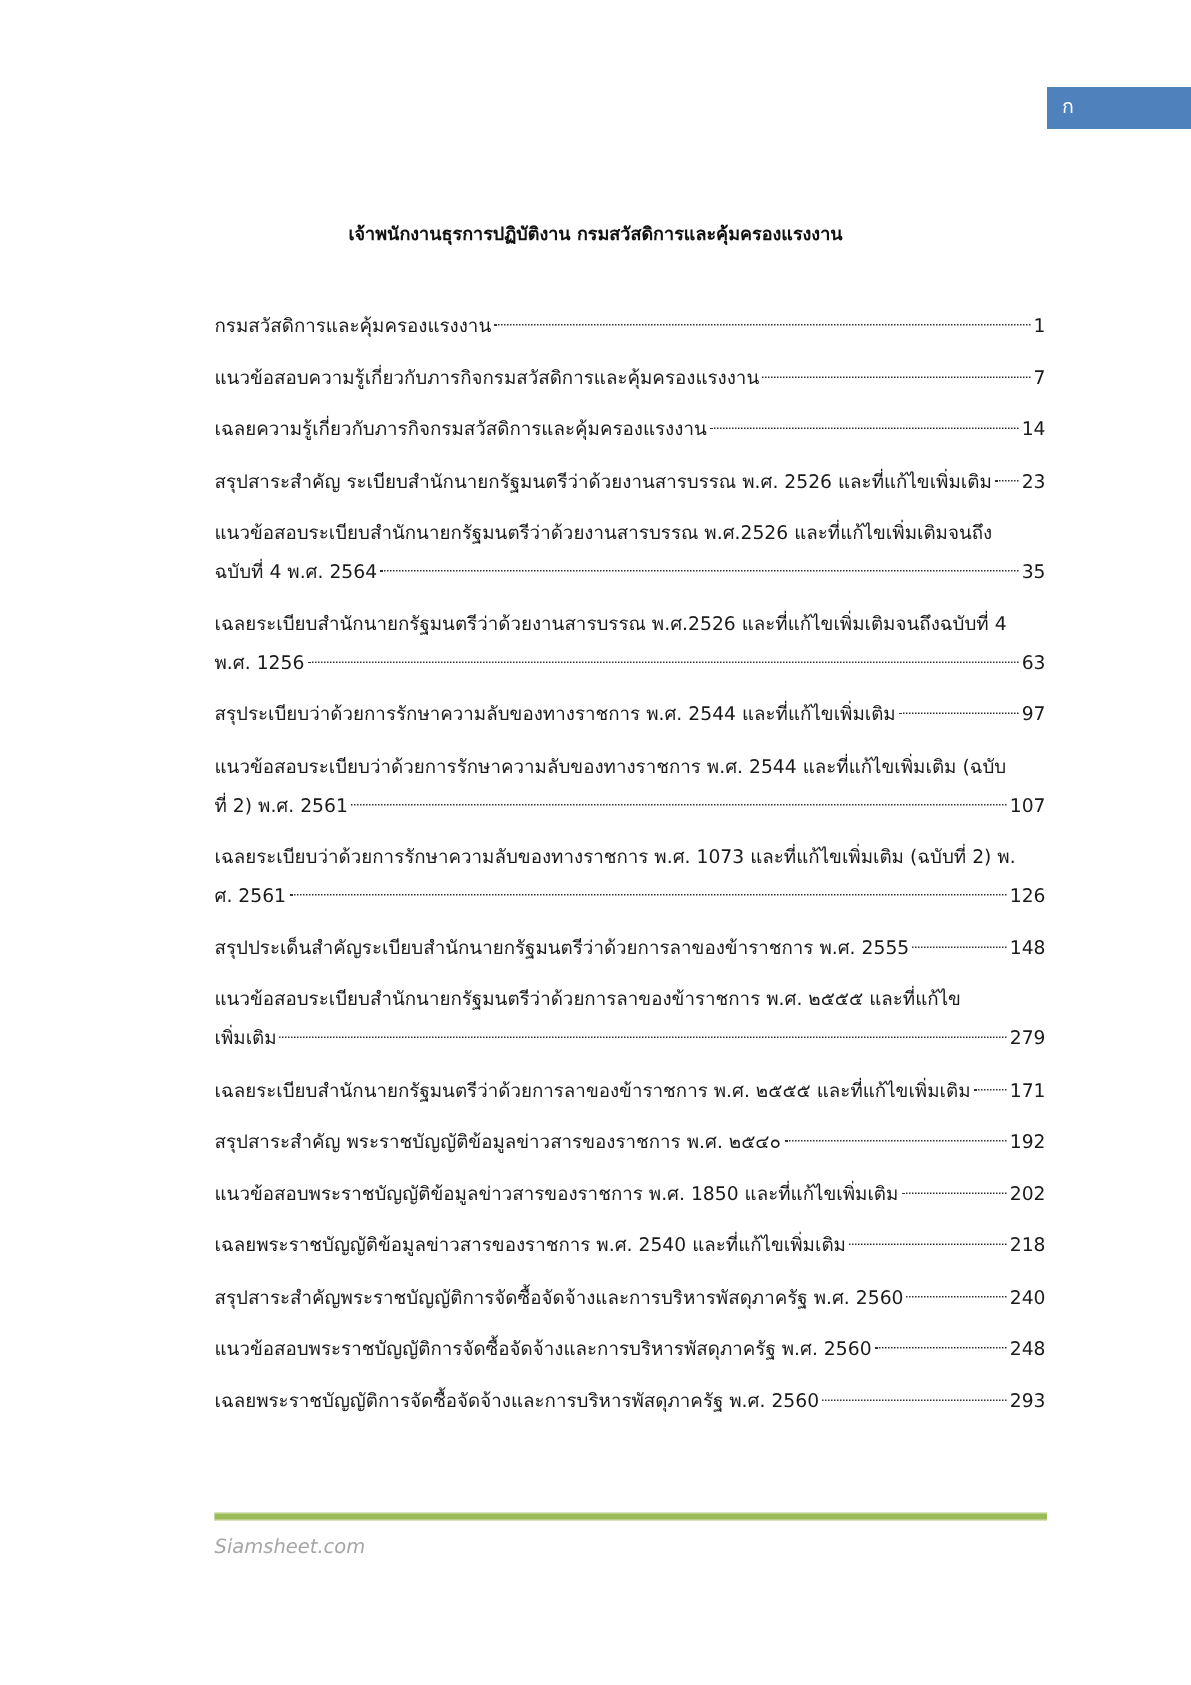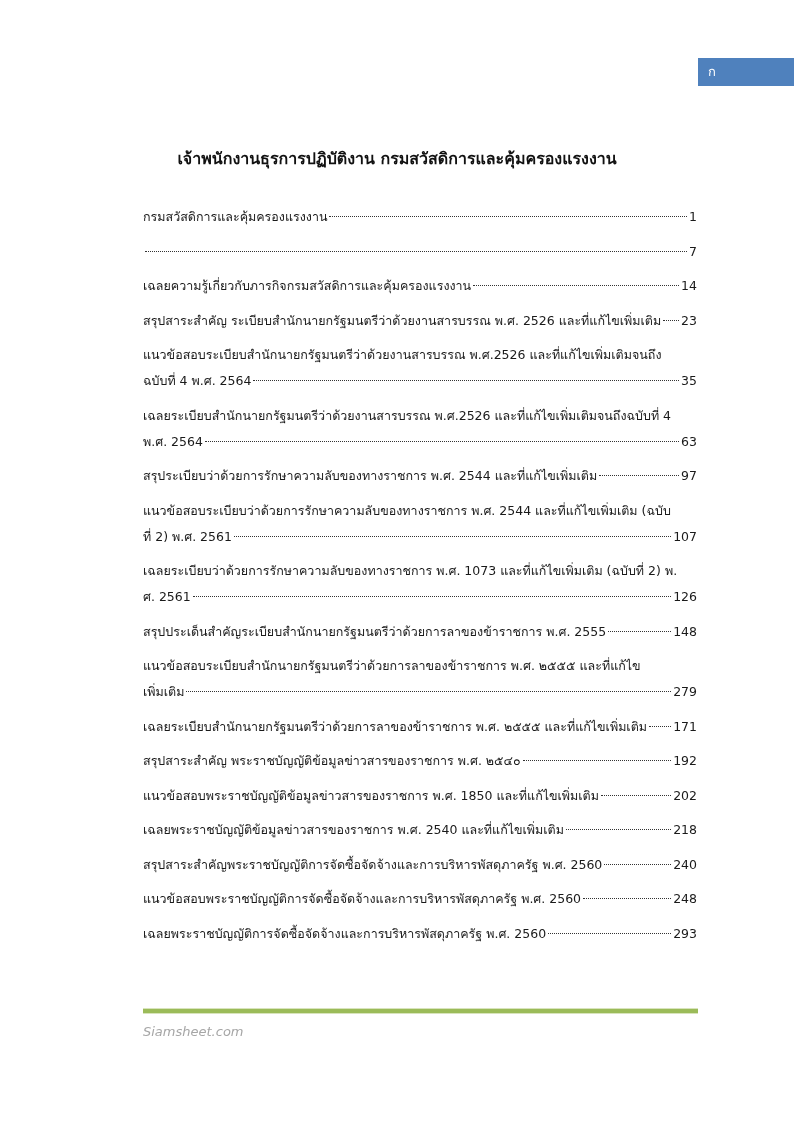--- a/index.html
+++ b/index.html
@@ -8,21 +8,21 @@
     font-family: "DejaVu Sans", "Liberation Sans", sans-serif; color: #1a1a1a;
     overflow: hidden;
   }
   .page-tab {
     position: absolute; left: 698px; top: 58px; width: 96px; height: 28px;
     background: #4f81bd; color: #ffffff; font-size: 13px;
     line-height: 28px; padding-left: 10px; box-sizing: border-box;
   }
   .title {
     position: absolute; left: 0; width: 794px; top: 146px; text-align: center;
-    font-size: 16px; font-weight: bold; color: #111;
+    font-size: 12px; font-weight: bold; color: #111;
   }
   .toc {
     position: absolute; left: 143px; top: 204px; width: 554px;
   }
   .entry { font-size: 12.5px; line-height: 26px; margin-bottom: 8.5px; }
   .entry .line { display: flex; align-items: baseline; white-space: nowrap; }
   .entry .text { flex: 0 0 auto; }
   .entry .leader {
     flex: 1 1 auto; overflow: hidden; margin: 0 2px;
     border-bottom: 1px dotted #333; height: 0; position: relative; top: -4px;
@@ -49,20 +49,21 @@
 <div class="toc" id="toc">
     <div class="entry">
       <div class="line">
         <span class="text">กรมสวัสดิการและคุ้มครองแรงงาน</span>
         <span class="leader"></span>
         <span class="num">1</span>
       </div>
     </div>
     <div class="entry">
       <div class="line">
+        <span class="text">แนวข้อสอบความรู้เกี่ยวกับภารกิจกรมสวัสดิการและคุ้มครองแรงงาน</span>
         <span class="leader"></span>
         <span class="num">7</span>
       </div>
     </div>
     <div class="entry">
       <div class="line">
         <span class="text">เฉลยความรู้เกี่ยวกับภารกิจกรมสวัสดิการและคุ้มครองแรงงาน</span>
         <span class="leader"></span>
         <span class="num">14</span>
       </div>
@@ -78,21 +79,21 @@
       <div class="line">แนวข้อสอบระเบียบสำนักนายกรัฐมนตรีว่าด้วยงานสารบรรณ พ.ศ.2526 และที่แก้ไขเพิ่มเติมจนถึง</div>
       <div class="line">
         <span class="text">ฉบับที่ 4 พ.ศ. 2564</span>
         <span class="leader"></span>
         <span class="num">35</span>
       </div>
     </div>
     <div class="entry">
       <div class="line">เฉลยระเบียบสำนักนายกรัฐมนตรีว่าด้วยงานสารบรรณ พ.ศ.2526 และที่แก้ไขเพิ่มเติมจนถึงฉบับที่ 4</div>
       <div class="line">
-        <span class="text">พ.ศ. 2564</span>
+        <span class="text">พ.ศ. 1256</span>
         <span class="leader"></span>
         <span class="num">63</span>
       </div>
     </div>
     <div class="entry">
       <div class="line">
         <span class="text">สรุประเบียบว่าด้วยการรักษาความลับของทางราชการ พ.ศ. 2544 และที่แก้ไขเพิ่มเติม</span>
         <span class="leader"></span>
         <span class="num">97</span>
       </div>

